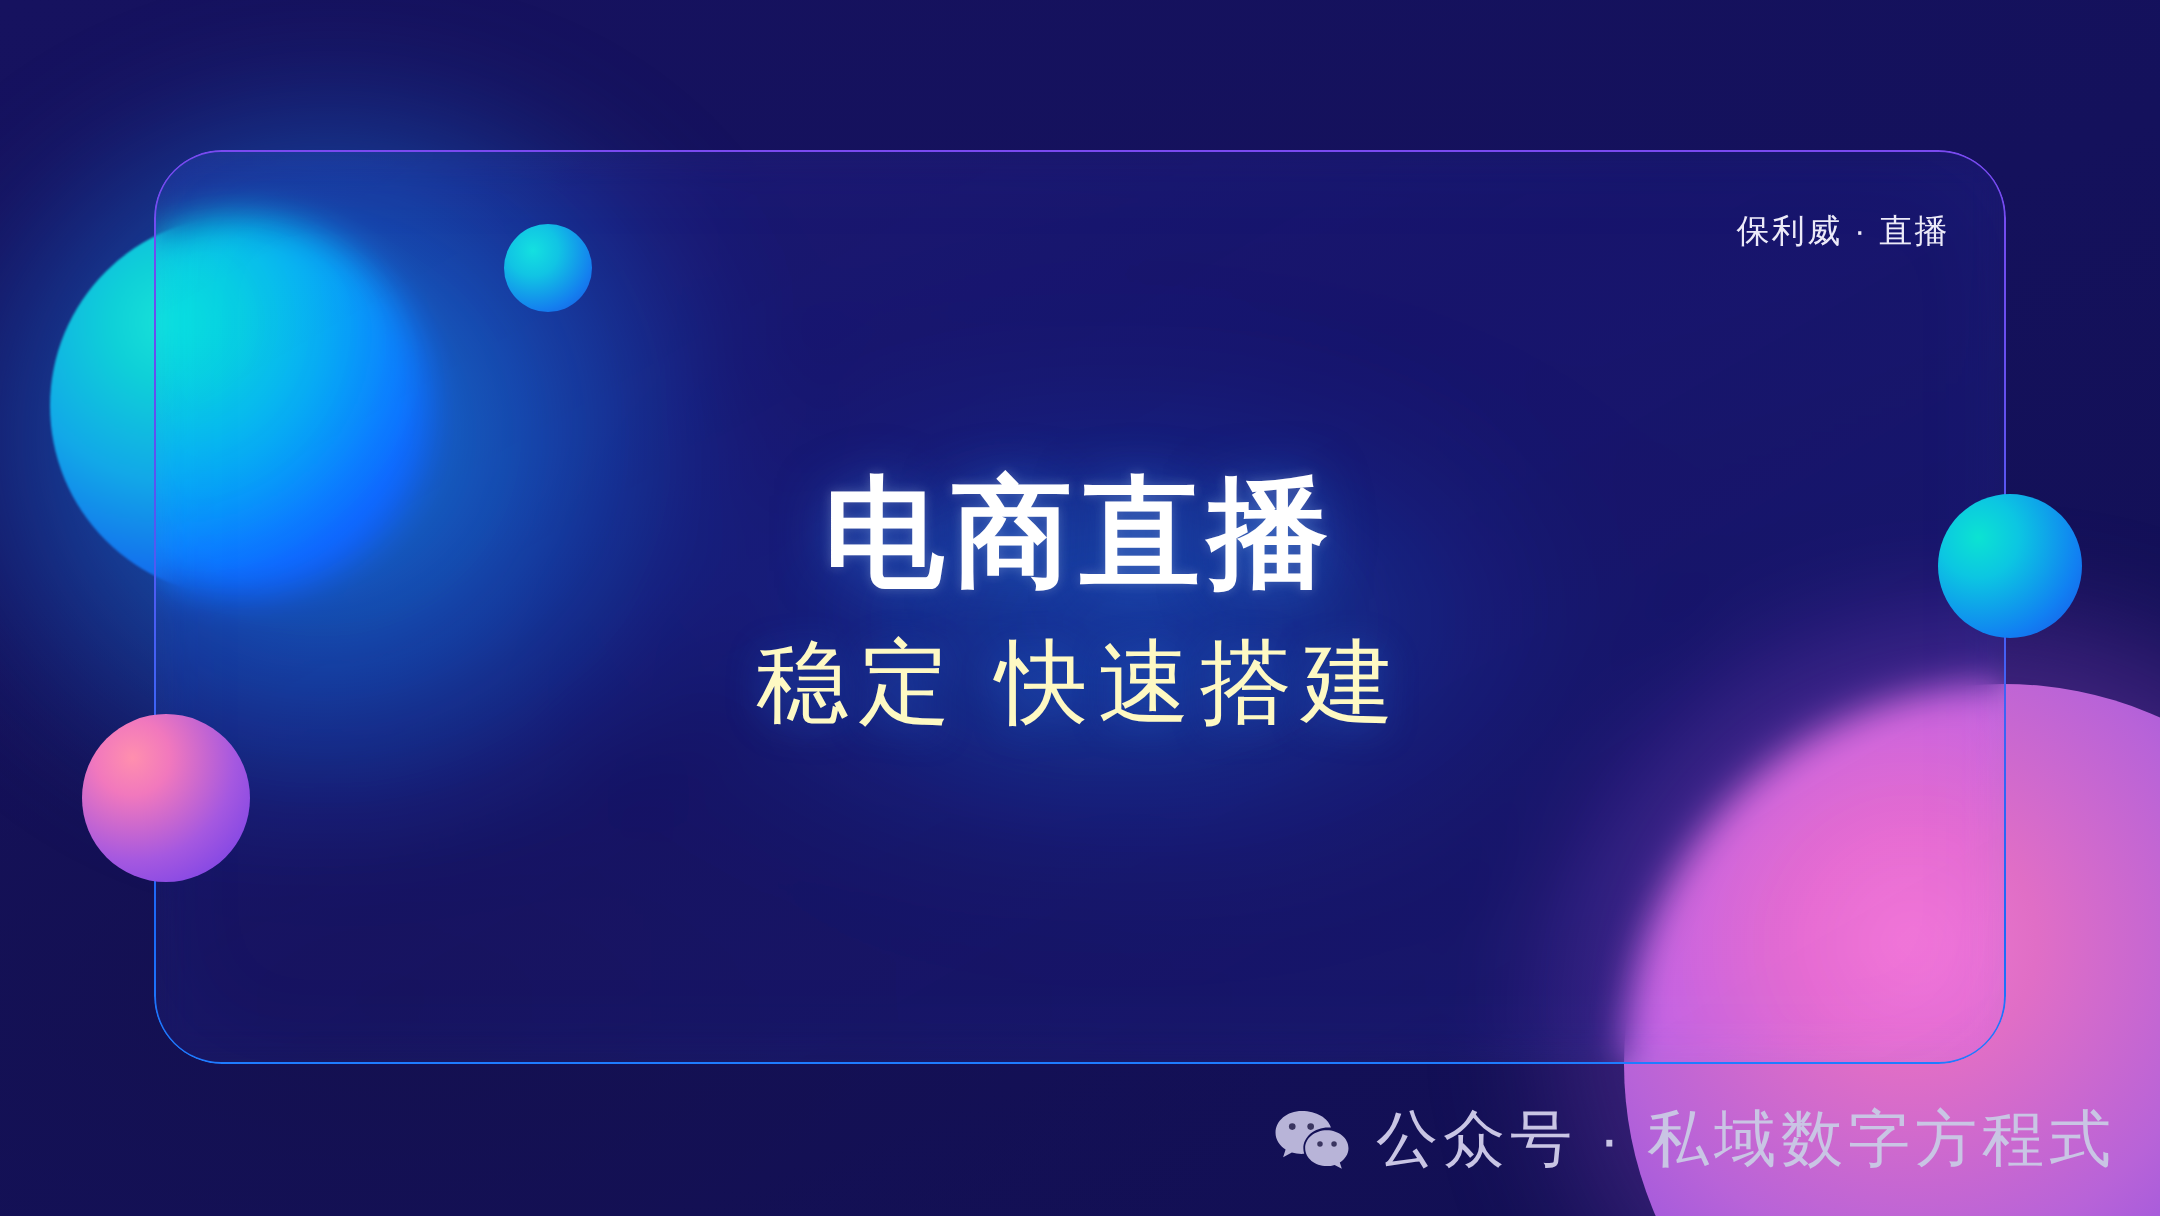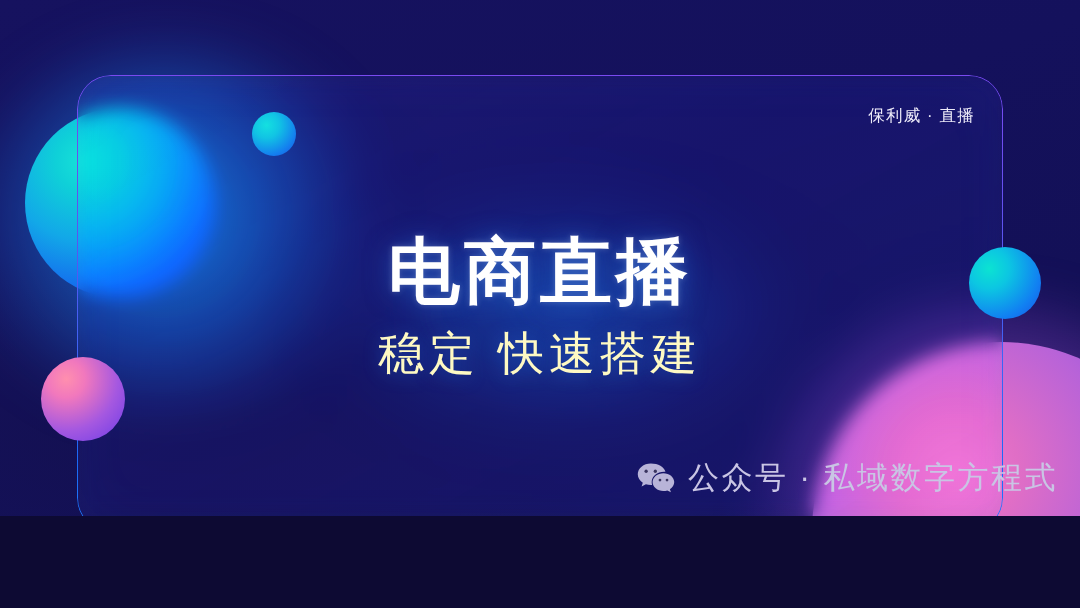--- a/index.html
+++ b/index.html
@@ -3,21 +3,21 @@
 <meta charset="utf-8">
 <style>
   html, body {
     margin: 0;
     padding: 0;
     background: #0d0a33;
   }
   #stage {
     position: relative;
     width: 1080px;
-    height: 516px;
+    height: 608px;
     overflow: hidden;
     background: #14115c;
     font-family: "Liberation Sans", "DejaVu Sans", sans-serif;
     -webkit-font-smoothing: antialiased;
   }
 
   
   .bg-base {
     position: absolute;
     inset: 0;
@@ -133,27 +133,26 @@
 
   
   .headline-block {
     position: absolute;
     left: 0; right: 0; top: 236px;
     text-align: center;
     pointer-events: none;
   }
   .headline {
     display: block;
-    font-size: 72px;
+    font-size: 60px;
     font-weight: 700;
     line-height: 1.02;
     letter-spacing: 4px;
     color: #ffffff;
     text-shadow: 0 2px 26px rgba(40,120,230,0.55), 0 0 6px rgba(255,255,255,0.25);
-    font-family: Liberation Serif, serif;
   }
   .subheadline {
     display: block;
     margin-top: 14px;
     font-size: 46px;
     font-weight: 500;
     letter-spacing: 5px;
     color: #fef9c3;
     text-shadow: 0 2px 18px rgba(40,120,230,0.45);
   }

